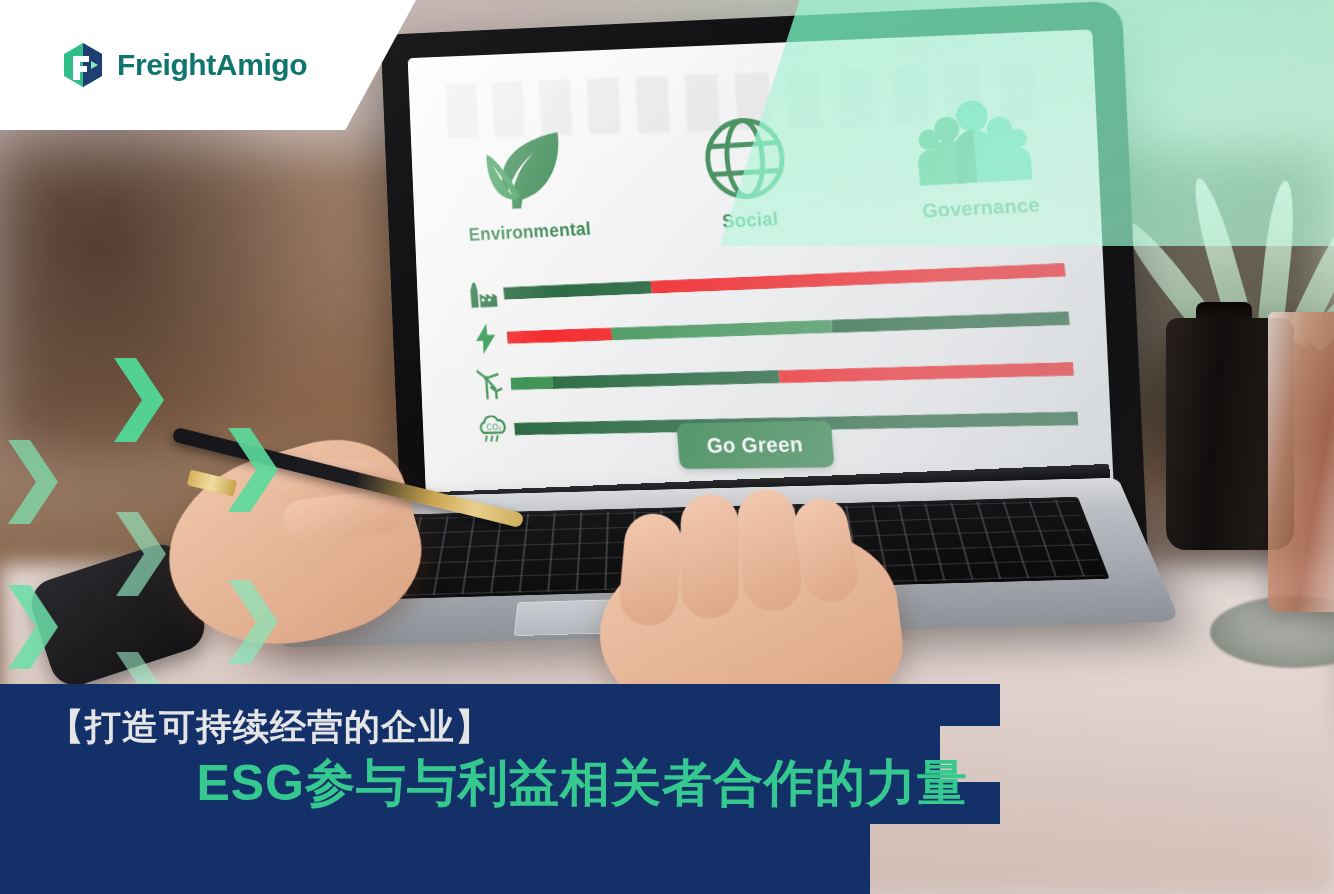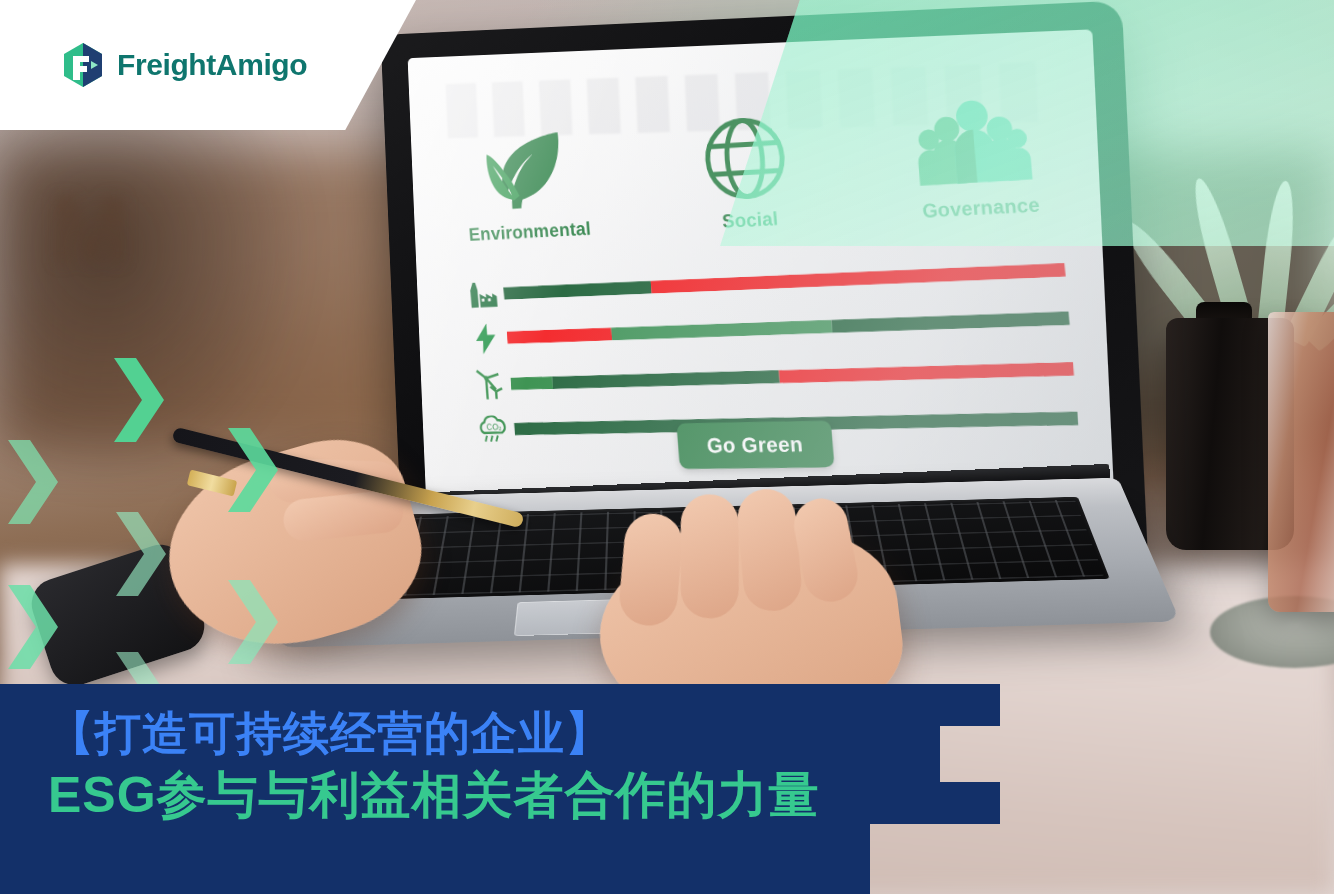--- a/index.html
+++ b/index.html
@@ -219,26 +219,26 @@
   .chev{position:absolute;width:56px;height:84px;}
 
   
   .banner{
     position:absolute;left:0;top:684px;width:1120px;height:210px;background:#133069;
     clip-path:polygon(0 0, 1000px 0, 1000px 42px, 940px 42px, 940px 98px,
                       1000px 98px, 1000px 140px, 870px 140px, 870px 210px, 0 210px);
   }
   .banner-text{position:absolute;left:48px;top:706px;width:920px;}
   .line1{
-    font-size:46px;font-weight:800;color:#3b82f6;letter-spacing:1px;line-height:1.18;
+    font-size:36px;font-weight:800;color:#e5e5e5;letter-spacing:1px;line-height:1.18;
     font-family:"Liberation Sans","DejaVu Sans",sans-serif;
   }
   .line2{
     font-size:50px;font-weight:800;color:#36c98f;letter-spacing:1px;line-height:1.18;
-    margin-top:6px;font-family:"Liberation Sans","DejaVu Sans",sans-serif;
+    margin-top:6px;font-family:"Liberation Sans","DejaVu Sans",sans-serif;text-align:right;
   }
 </style>
 </head>
 <body>
 
 <div id="stage">
 
   <div class="photo">
     <div class="bg-base"></div>
     <div class="bg-woodband"></div>

